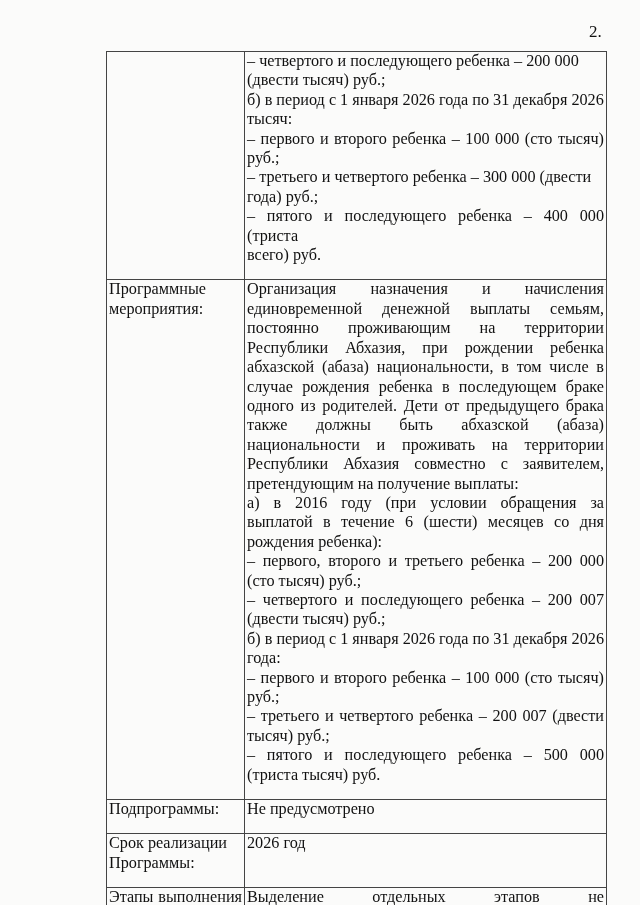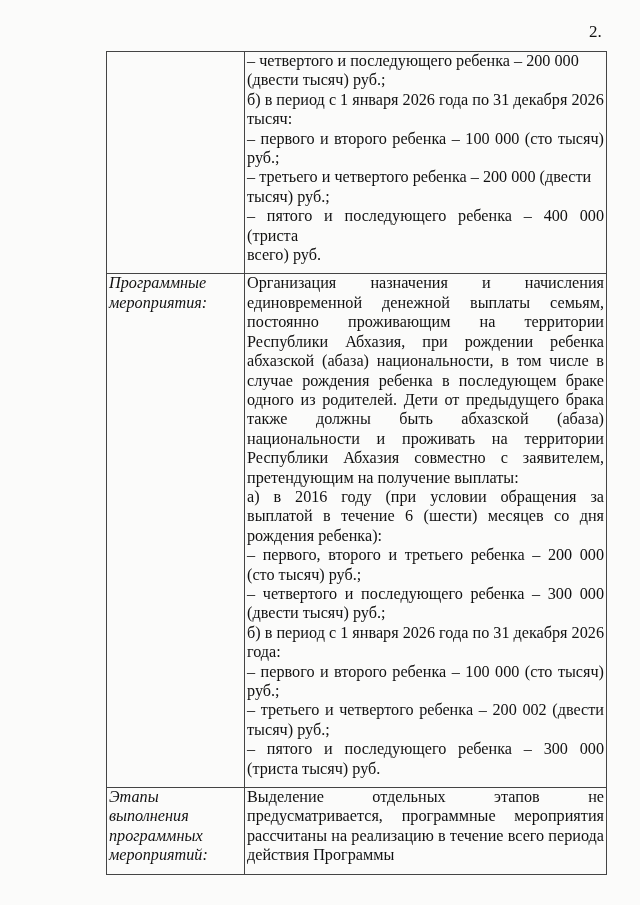--- a/index.html
+++ b/index.html
@@ -19,62 +19,70 @@
   table.passport {
     position: absolute;
     left: 106px; top: 51px;
     width: 501px;
     border-collapse: collapse;
     font-size: 16.2px;
     line-height: 19.4px;
   }
   table.passport td {
     border: 1px solid #444;
-    padding: 0 2px 8px 2px;
+    padding: 0 2px 14px 2px;
     vertical-align: top;
   }
-  td.label { width: 133px; font-style: italic; }
+  td.label { width: 133px; }
   td.value { text-align: justify; }
   td.vmid { vertical-align: middle; }
   .line { display: block; }
   .label-just { text-align: justify; text-align-last: left; }
 </style>
 </head>
 <body>
 
 <div class="page-number">2.</div>
 
 <table class="passport">
   <tbody>
       <tr>
     <td class="label"></td>
     <td class="value">
       <span class="line">– четвертого и последующего ребенка – 200 000</span>
       <span class="line">(двести тысяч) руб.;</span>
       <span class="line">б) в период с 1 января 2026 года по 31 декабря 2026</span>
       <span class="line">тысяч:</span>
       <span class="line">– первого и второго ребенка – 100 000 (сто тысяч) руб.;</span>
-      <span class="line">– третьего и четвертого ребенка – 200 000 (двести</span>
-      <span class="line">тысяч) руб.;</span>
+      <span class="line">– третьего и четвертого ребенка – 300 000 (двести</span>
+      <span class="line">года) руб.;</span>
       <span class="line">– пятого и последующего ребенка – 400 000 (триста</span>
       <span class="line">всего) руб.</span>
     </td>
   </tr>
   <tr>
     <td class="label vmid">Программные мероприятия:</td>
     <td class="value">
       <span class="line">Организация назначения и начисления единовременной денежной выплаты семьям, постоянно проживающим на территории Республики Абхазия, при рождении ребенка абхазской (абаза) национальности, в том числе в случае рождения ребенка в последующем браке одного из родителей. Дети от предыдущего брака также должны быть абхазской (абаза) национальности и проживать на территории Республики Абхазия совместно с заявителем, претендующим на получение выплаты:</span>
       <span class="line">а) в 2016 году (при условии обращения за выплатой в течение 6 (шести) месяцев со дня рождения ребенка):</span>
       <span class="line">– первого, второго и третьего ребенка – 200 000 (сто тысяч) руб.;</span>
-      <span class="line">– четвертого и последующего ребенка – 300 000 (двести тысяч) руб.;</span>
+      <span class="line">– четвертого и последующего ребенка – 200 007 (двести тысяч) руб.;</span>
       <span class="line">б) в период с 1 января 2026 года по 31 декабря 2026 года:</span>
       <span class="line">– первого и второго ребенка – 100 000 (сто тысяч) руб.;</span>
-      <span class="line">– третьего и четвертого ребенка – 200 002 (двести тысяч) руб.;</span>
-      <span class="line">– пятого и последующего ребенка – 300 000 (триста тысяч) руб.</span>
+      <span class="line">– третьего и четвертого ребенка – 200 007 (двести тысяч) руб.;</span>
+      <span class="line">– пятого и последующего ребенка – 500 000 (триста тысяч) руб.</span>
     </td>
+  </tr>
+  <tr>
+    <td class="label">Подпрограммы:</td>
+    <td class="value">Не предусмотрено</td>
+  </tr>
+  <tr>
+    <td class="label">Срок реализации Программы:</td>
+    <td class="value vmid">2026 год</td>
   </tr>
   <tr>
     <td class="label label-just">Этапы выполнения программных мероприятий:</td>
     <td class="value">Выделение отдельных этапов не предусматривается, программные мероприятия рассчитаны на реализацию в течение всего периода действия Программы</td>
   </tr>
 
 </tbody>
   </table>
 
 </body></html>

